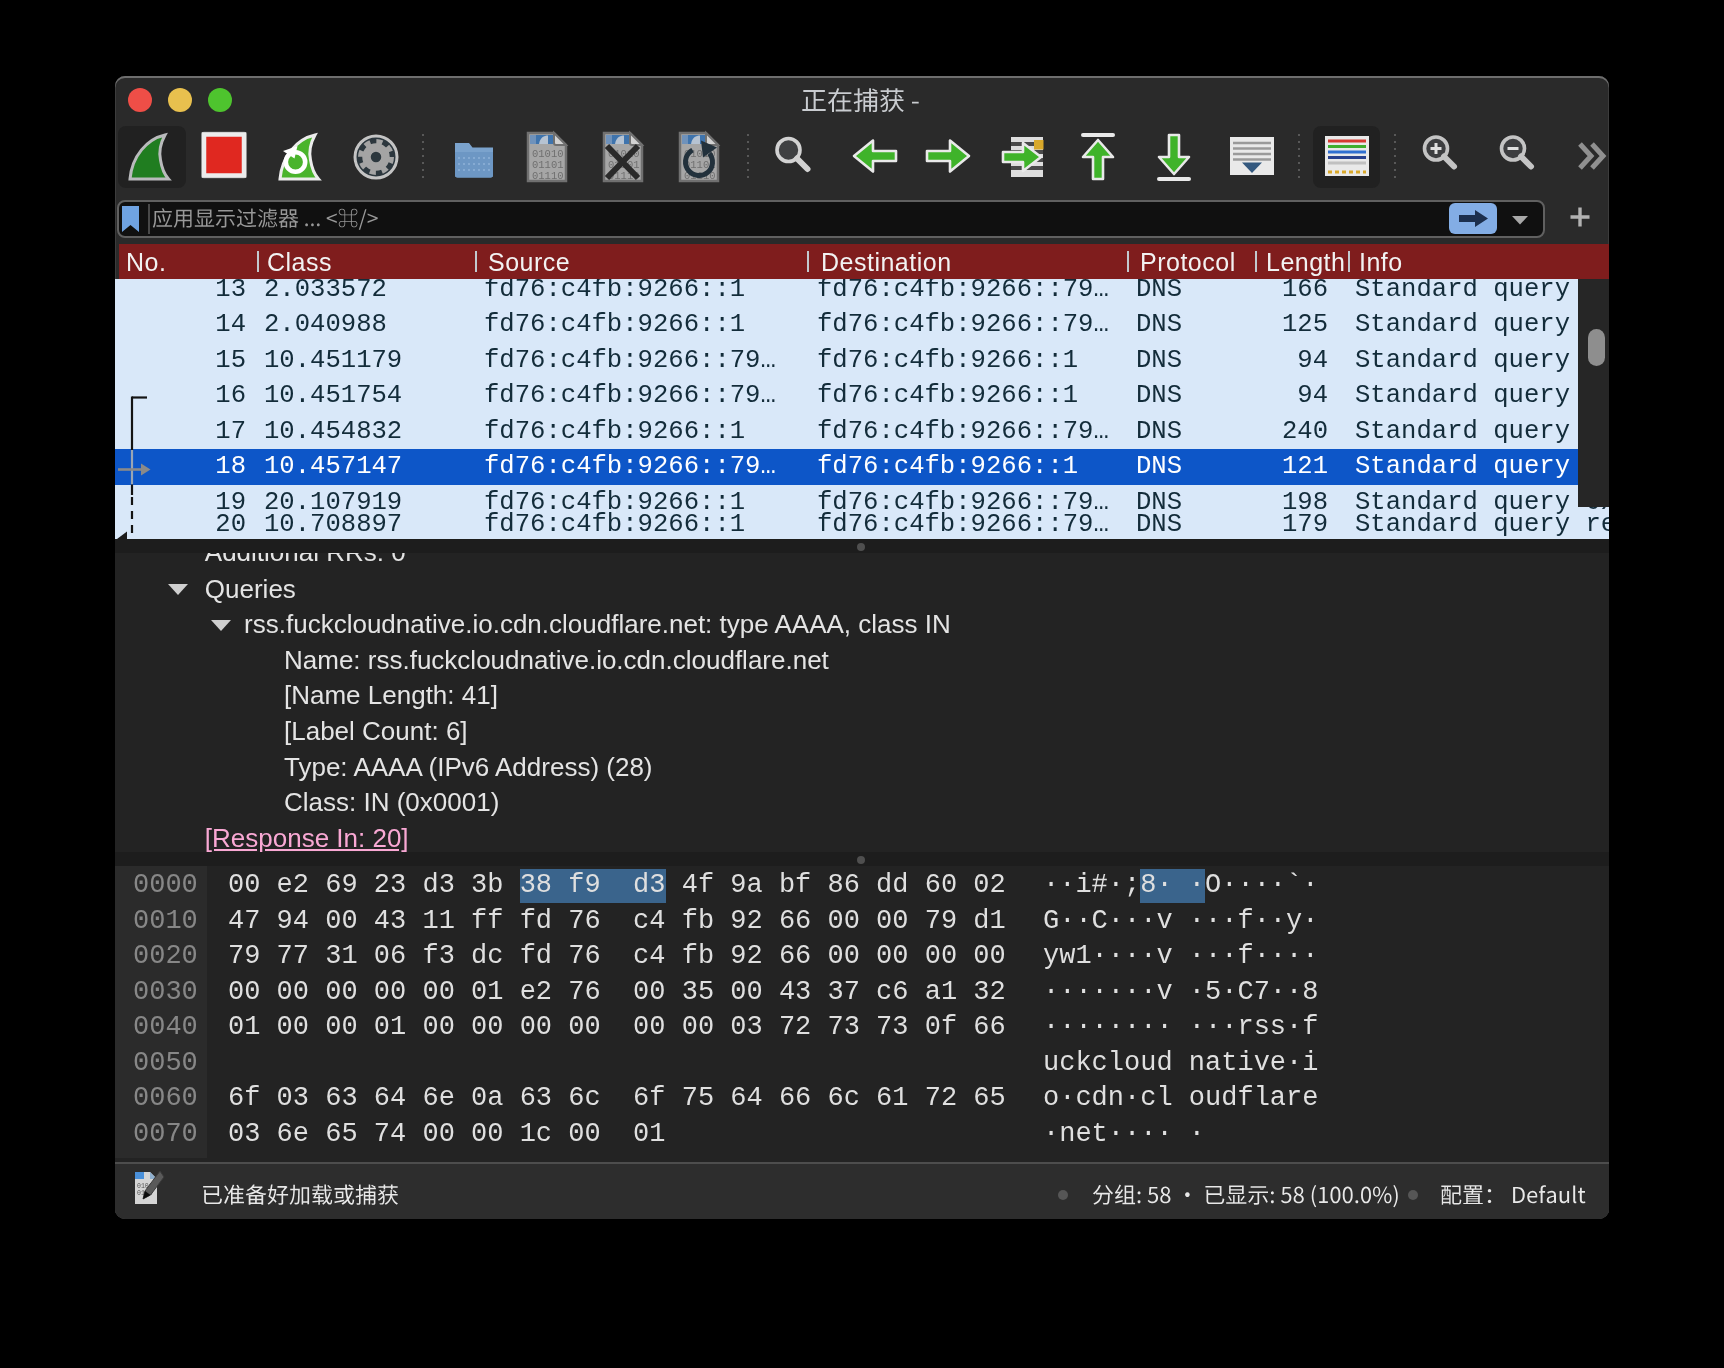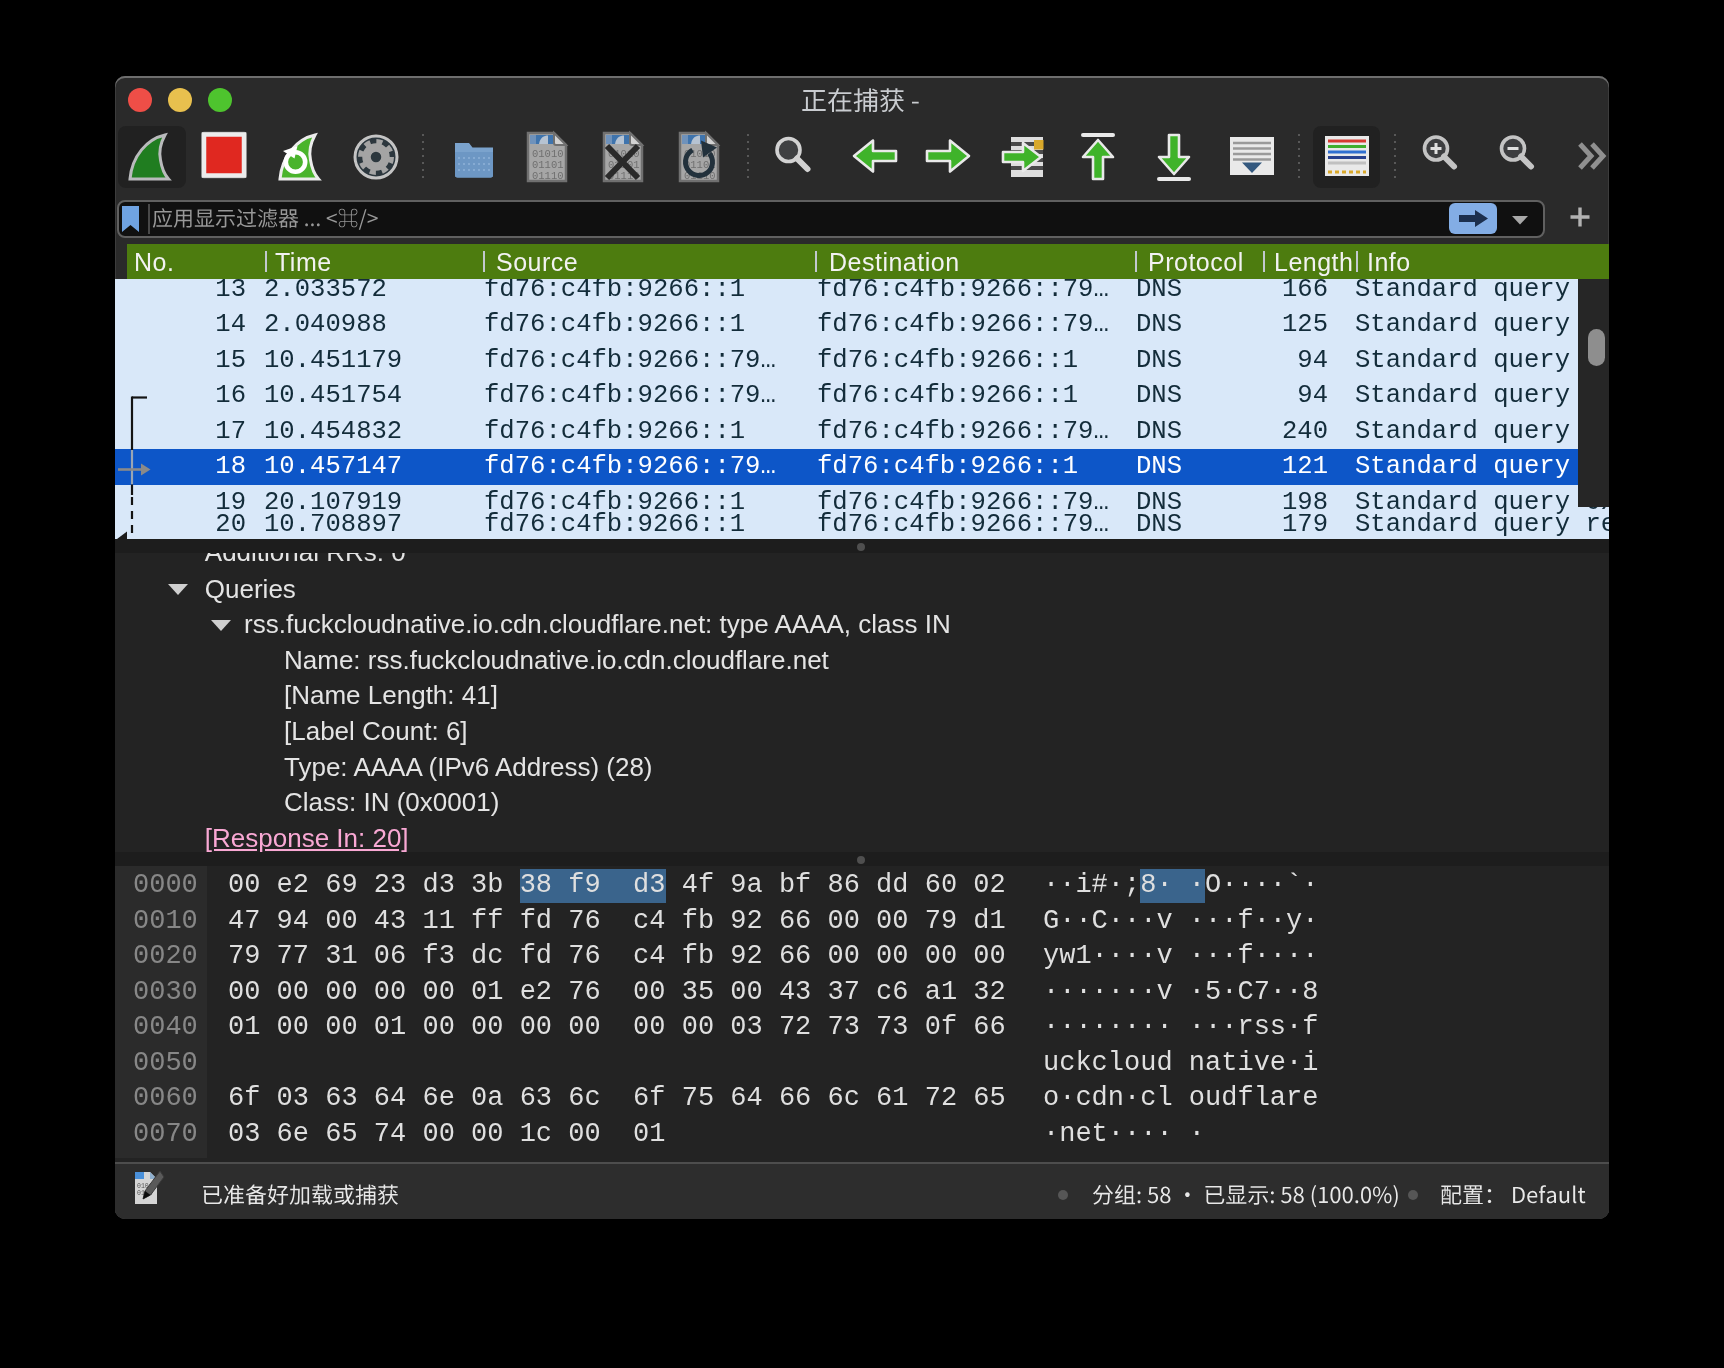--- a/index.html
+++ b/index.html
@@ -7,21 +7,21 @@
 #win{position:absolute;left:115px;top:76px;width:1494px;height:1143px;background:#2a2a2a;border-radius:10px;overflow:hidden;box-shadow:inset 0 2px 0 #6e6e6e, inset 1px 0 0 #3c3c3c, inset -1px 0 0 #3c3c3c, inset 0 -1px 0 #4a4a4a}
 
 .tl{position:absolute;width:24px;height:24px;border-radius:50%;top:11.5px}
 
 .ticon{position:absolute;top:55px;width:48px;height:52px}
 .tsep{position:absolute;top:58px;width:2px;height:46px;background-image:repeating-linear-gradient(#585858 0 2px,transparent 2px 7px)}
 .pressedbg{position:absolute;border-radius:8px;background:#212121}
 
 #ffield{position:absolute;left:2px;top:124px;width:1428px;height:38px;background:#101010;border:2px solid #606060;border-radius:8px}
 
-#thead{position:absolute;left:12px;top:168px;width:1494px;height:35px;background:#4d7c0f;color:#f2f2f2;font-size:25px;letter-spacing:.5px}
+#thead{position:absolute;left:4px;top:168px;width:1494px;height:35px;background:#7f1d1d;color:#f2f2f2;font-size:25px;letter-spacing:.5px}
 #thead span{position:absolute;top:4px}
 #thead i{position:absolute;top:7px;width:2px;height:21px;background:#c2c9cf;font-style:normal}
 
 #rows{position:absolute;left:0;top:203px;width:1494px;height:336px;overflow:hidden;background:#d9e8f9;font-family:"Liberation Mono",monospace;font-size:25.6px;color:#132c3a}
 .prow{position:absolute;left:0;width:1494px;height:35.5px;line-height:35.5px;white-space:pre}
 .prow span{position:absolute;top:0}
 .c-no{left:31px;width:100px;text-align:right}
 .c-t{left:149px}.c-s{left:369px}.c-d{left:702px}.c-p{left:1021px}
 .c-l{left:1113px;width:100px;text-align:right}
 .c-i{left:1240px}
@@ -207,21 +207,21 @@
     <path d="M10 12 h16 v-5 l13 8.5 l-13 8.5 v-5 h-16 z" fill="#1c2f4e"></path>
     <path d="M63 13 h16 l-8 8.5 z" fill="#a8a8a8"></path>
   </svg>
   <svg style="left:1453px;top:129px" width="24" height="24" viewBox="0 0 24 24">
       <path d="M12 2.5 V21.5 M2.5 12 H21.5" stroke="#b2b2b2" stroke-width="3.4" fill="none"></path>
     </svg>
 
   <div id="thead">
     <span style="left:7px">No.</span>
     <i style="left:138px"></i>
-      <span style="left:148px">Time</span>
+      <span style="left:148px">Class</span>
     <i style="left:356px"></i>
       <span style="left:369px">Source</span>
     <i style="left:688px"></i>
       <span style="left:702px">Destination</span>
     <i style="left:1008px"></i>
       <span style="left:1021px">Protocol</span>
     <i style="left:1136px"></i>
       <span style="left:1147px">Length</span>
     <i style="left:1229px"></i>
       <span style="left:1240px">Info</span>

